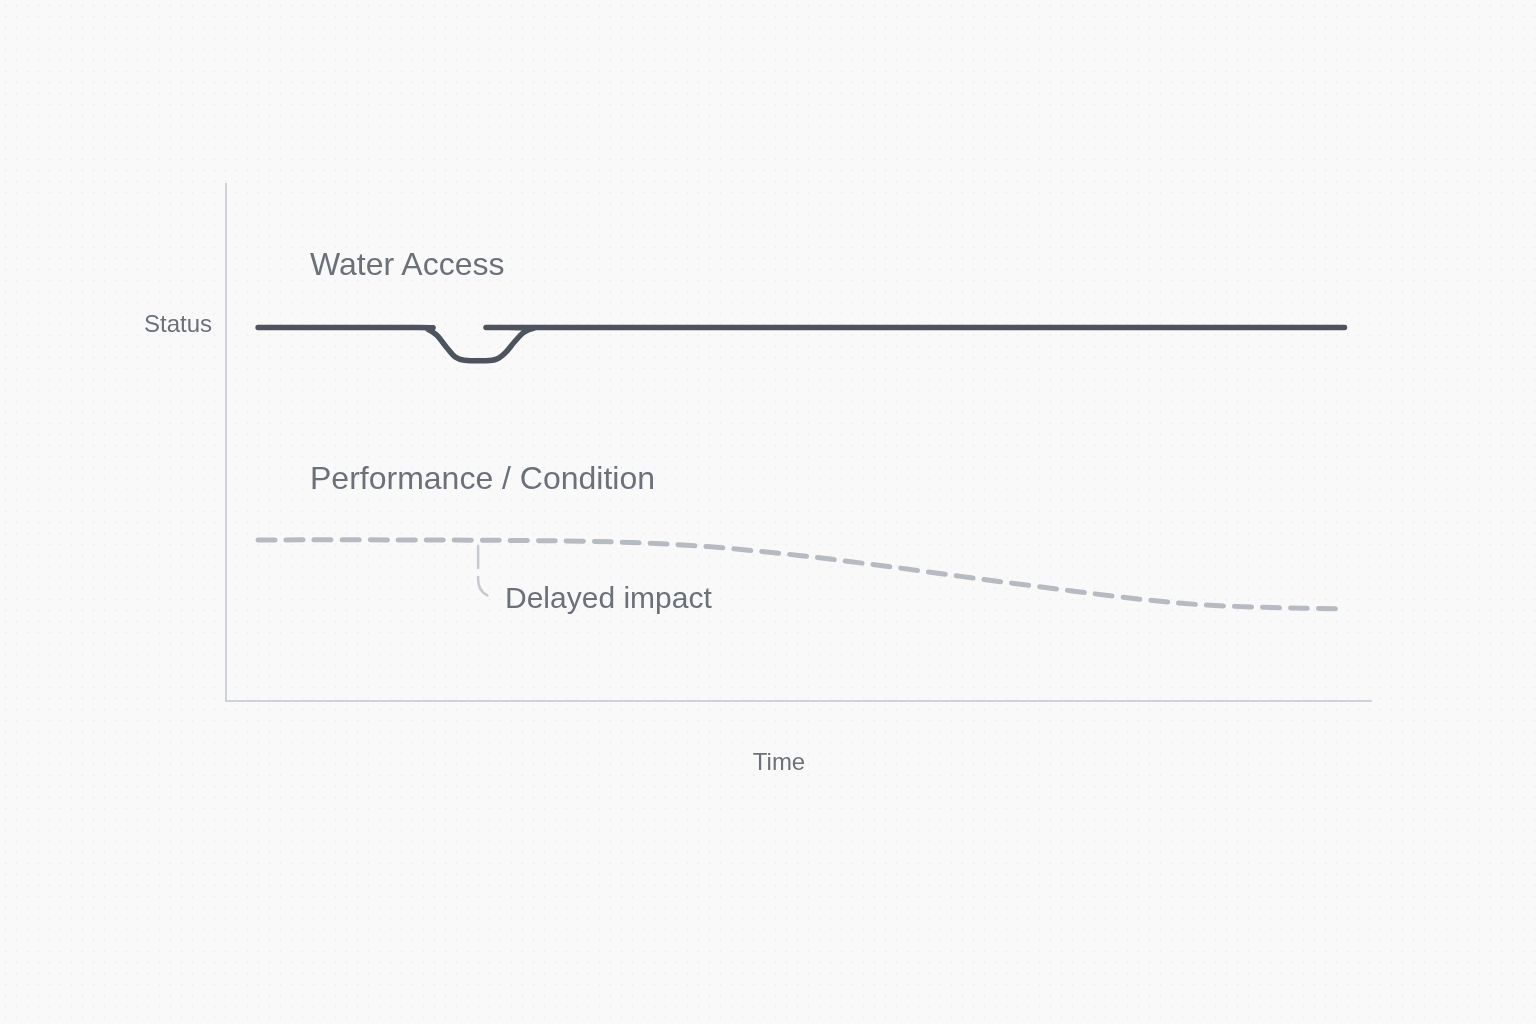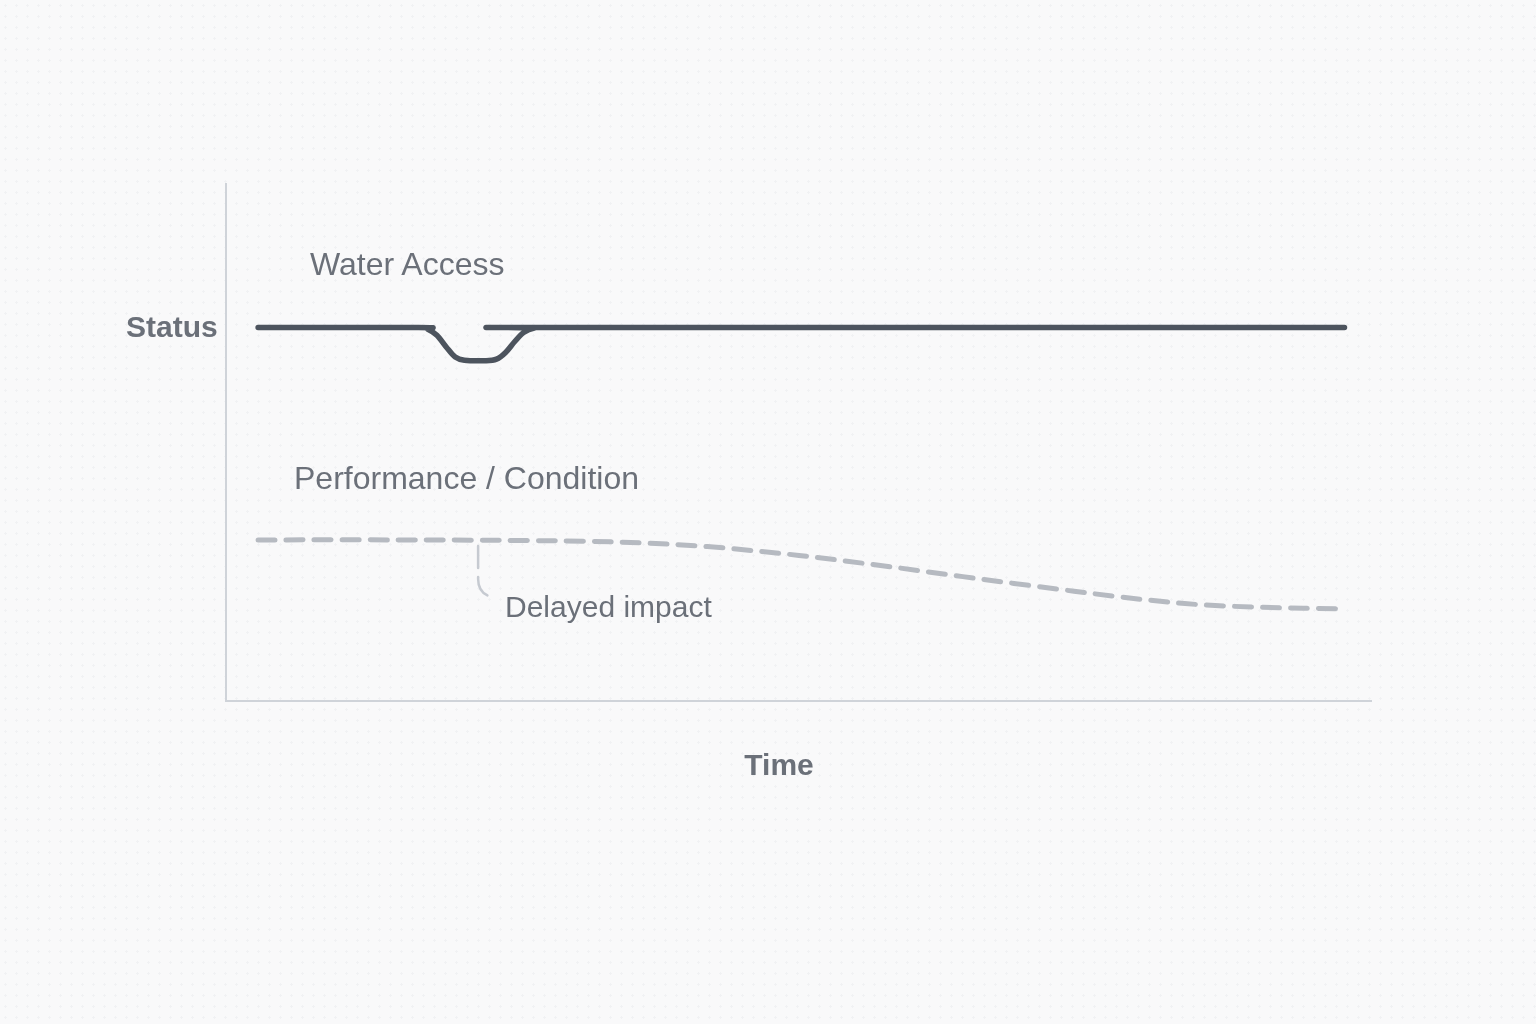--- a/index.html
+++ b/index.html
@@ -56,58 +56,57 @@
     position: absolute;
     color: #6b7079;
     white-space: nowrap;
     line-height: 1.15;
   }
   .series-title {
     font-size: 32px;
     font-weight: 400;
   }
   .axis-label {
-    font-size: 30px;
-    font-weight: 700;
+    font-size: 24px;
+    font-weight: 400;
   }
   .axis-label.y {
     left: 126px;
     top: 310px;
     width: 86px;
     text-align: right;
   }
   .axis-label.x {
     left: 779px;
     top: 748px;
     transform: translateX(-50%);
   }
   .annotation-label {
     font-size: 30px;
     font-weight: 400;
     left: 505px;
     top: 581px;
-    margin-top: 9px;
   }
 </style>
 </head>
 <body>
 
 <div class="stage">
 
   <svg class="plot" viewBox="0 0 1536 1024" aria-hidden="true">
     <line class="axis" x1="226" y1="183" x2="226" y2="701"></line>
     <line class="axis" x1="225" y1="701" x2="1372" y2="701"></line>
     <path id="series-path-0" class="series-line-solid" d="M258.1,327.5 C284.8,327.5 390.3,327.3 418.5,327.5 C446.8,327.8 424.6,327.8 427.7,329.1 C430.8,330.4 433.8,332.4 436.9,335.3 C439.9,338.2 443.0,343.1 446.0,346.7 C449.1,350.3 452.1,354.8 455.2,357.0 C458.3,359.3 459.4,359.6 464.4,360.2 C469.3,360.8 479.6,360.8 485.0,360.7 C490.3,360.5 493.0,360.5 496.5,359.1 C499.9,357.7 502.6,355.3 505.6,352.4 C508.7,349.5 511.7,344.9 514.8,341.5 C517.8,338.1 520.7,334.4 524.0,332.2 C527.2,329.9 530.1,328.8 534.3,328.0 C538.5,327.3 414.1,327.6 549.2,327.5 C684.2,327.4 1211.9,327.5 1344.5,327.5" stroke="#4d545e"></path>
     <path id="series-path-1" class="series-line-dashed" d="M258.1,539.9 C281.4,539.9 355.5,539.8 397.9,539.9 C440.3,540.0 476.2,540.1 512.5,540.4 C548.8,540.8 583.2,540.9 615.6,542.0 C648.1,543.0 676.8,544.4 707.3,546.6 C737.9,548.9 768.4,552.1 799.0,555.4 C829.6,558.8 860.1,562.9 890.7,566.8 C921.2,570.8 951.8,575.2 982.4,579.3 C1012.9,583.3 1047.3,587.8 1074.0,591.2 C1100.8,594.6 1121.8,597.2 1142.8,599.5 C1163.8,601.7 1181.0,603.4 1200.1,604.7 C1219.2,605.9 1240.2,606.6 1257.4,607.2 C1274.6,607.8 1288.9,608.0 1303.2,608.3 C1317.6,608.5 1336.7,608.7 1343.3,608.8" stroke="#b6bac1"></path>
     <path id="annotation-leader" class="leader" d="M478.12,545.938 L478.12,578.938 Q478.12,594.938 495.12,597.938"></path>
   </svg>
 
   <div class="lbl series-title" style="left:310px; top:246px;">Water Access</div>
 
-  <div class="lbl series-title" style="left:294px; top:460px;">Performance / Condition</div>
+  <div class="lbl series-title" style="left:310px; top:460px;">Performance / Condition</div>
 
   <div class="lbl axis-label y">Status</div>
 
   <div class="lbl axis-label x">Time</div>
 
   <div class="lbl annotation-label">Delayed impact</div>
 
 </div>
 
 </body></html>

